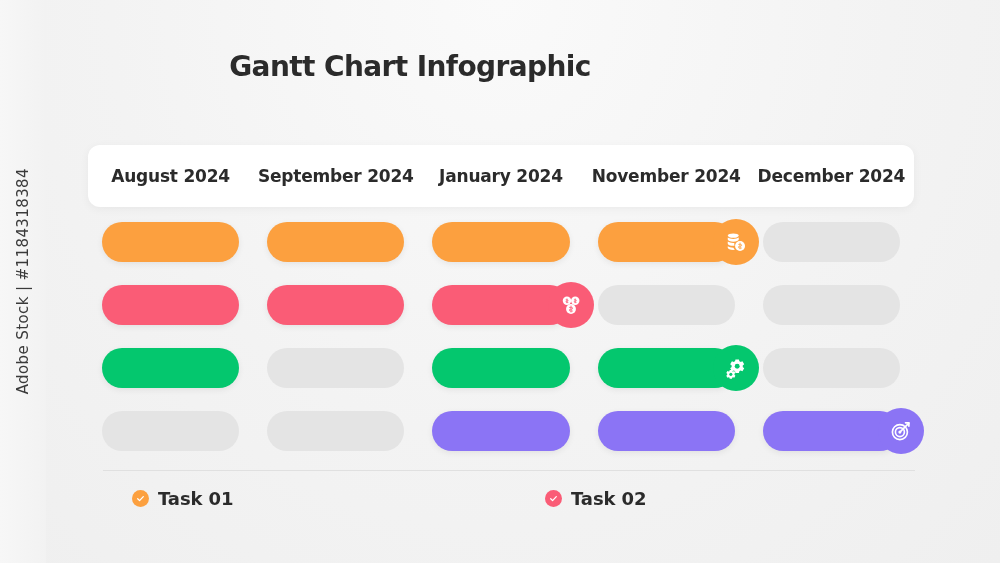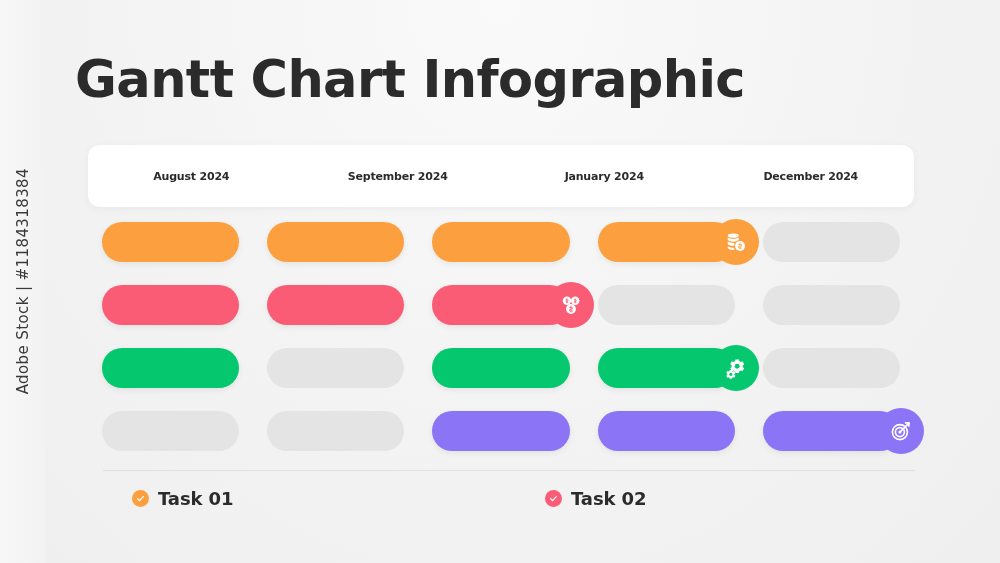--- a/index.html
+++ b/index.html
@@ -25,38 +25,38 @@
     writing-mode:vertical-rl;
     transform:rotate(180deg);
     font-size:15px; letter-spacing:.4px;
     color:#3a3a3a; white-space:nowrap;
     font-family:"DejaVu Sans", sans-serif;
   }
   
   .title{
     position:absolute; top:50px; left:0; width:820px;
     text-align:center;
-    font-size:51px; font-weight:bold;
+    font-size:28px; font-weight:bold;
     letter-spacing:-0.6px;
     color:#2b2b2b;
     font-family:"DejaVu Sans", sans-serif;
   }
   
   .months-card{
     position:absolute; left:88px; top:145px;
     width:826px; height:62px;
     background:#ffffff;
     border-radius:12px;
     box-shadow:0 2px 10px rgba(0,0,0,.05);
     display:flex; align-items:center;
   }
   .month-cell{
     flex:1 1 0;
     text-align:center;
-    font-size:11px;
+    font-size:17px;
     font-weight:bold;
     color:#2b2b2b;
     letter-spacing:-0.2px;
   }
   
   .gantt{
     position:absolute; left:88px; top:222px;
     width:826px;
   }
   .row{
@@ -129,20 +129,21 @@
   <div class="wm-strip">
     <div class="wm-text">Adobe Stock | #1184318384</div>
   </div>
 
   <div class="title">Gantt Chart Infographic</div>
 
   <div class="months-card" id="months-card">
       <div class="month-cell">August 2024</div>
       <div class="month-cell">September 2024</div>
       <div class="month-cell">January 2024</div>
+      <div class="month-cell">November 2024</div>
       <div class="month-cell">December 2024</div>
     </div>
 
   <div class="gantt" id="gantt">
       <div class="row">
         <div class="cell">
           <div class="bar filled" style="background: rgb(252, 160, 63);"></div>
         </div>
         <div class="cell">
           <div class="bar filled" style="background: rgb(252, 160, 63);"></div>

